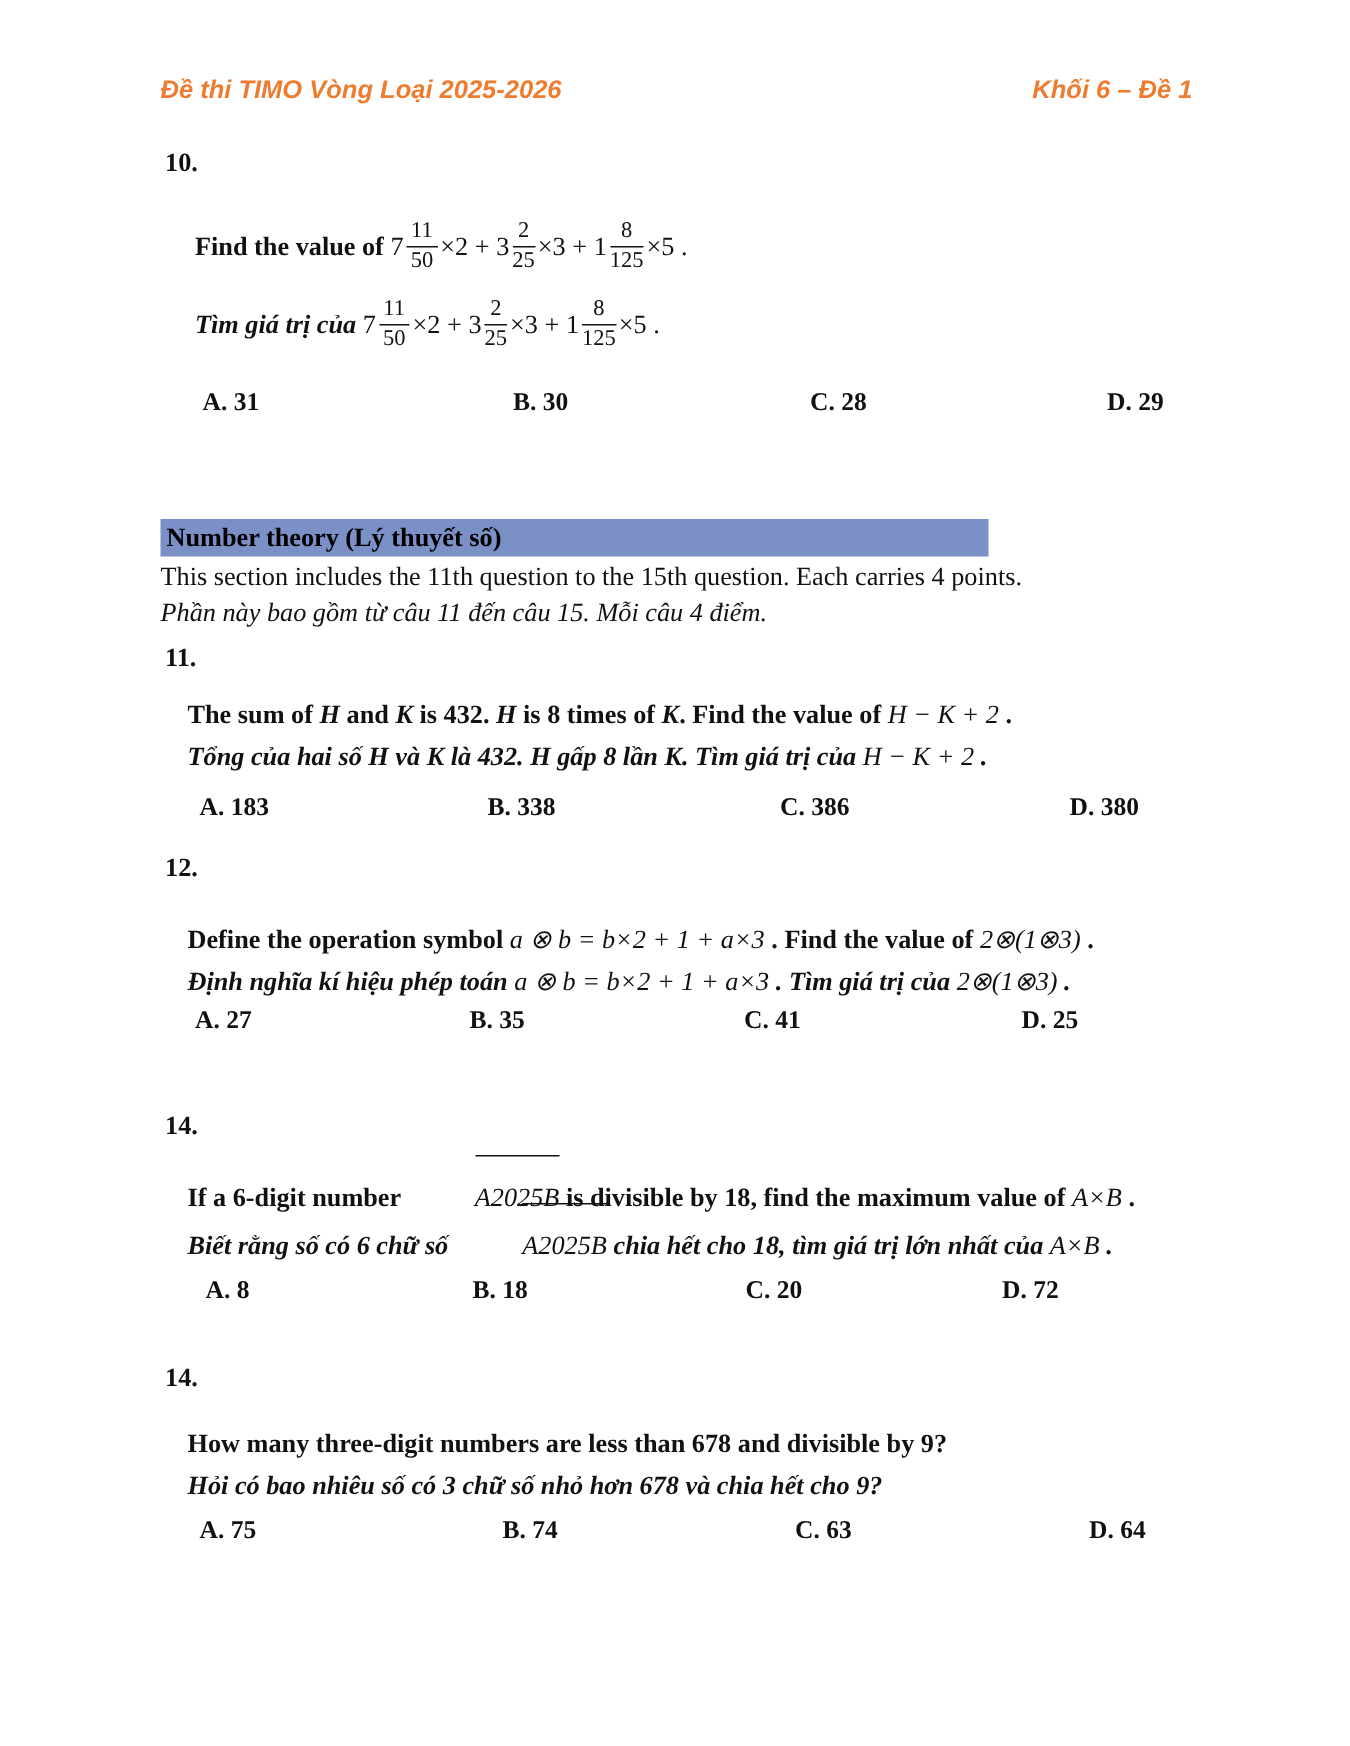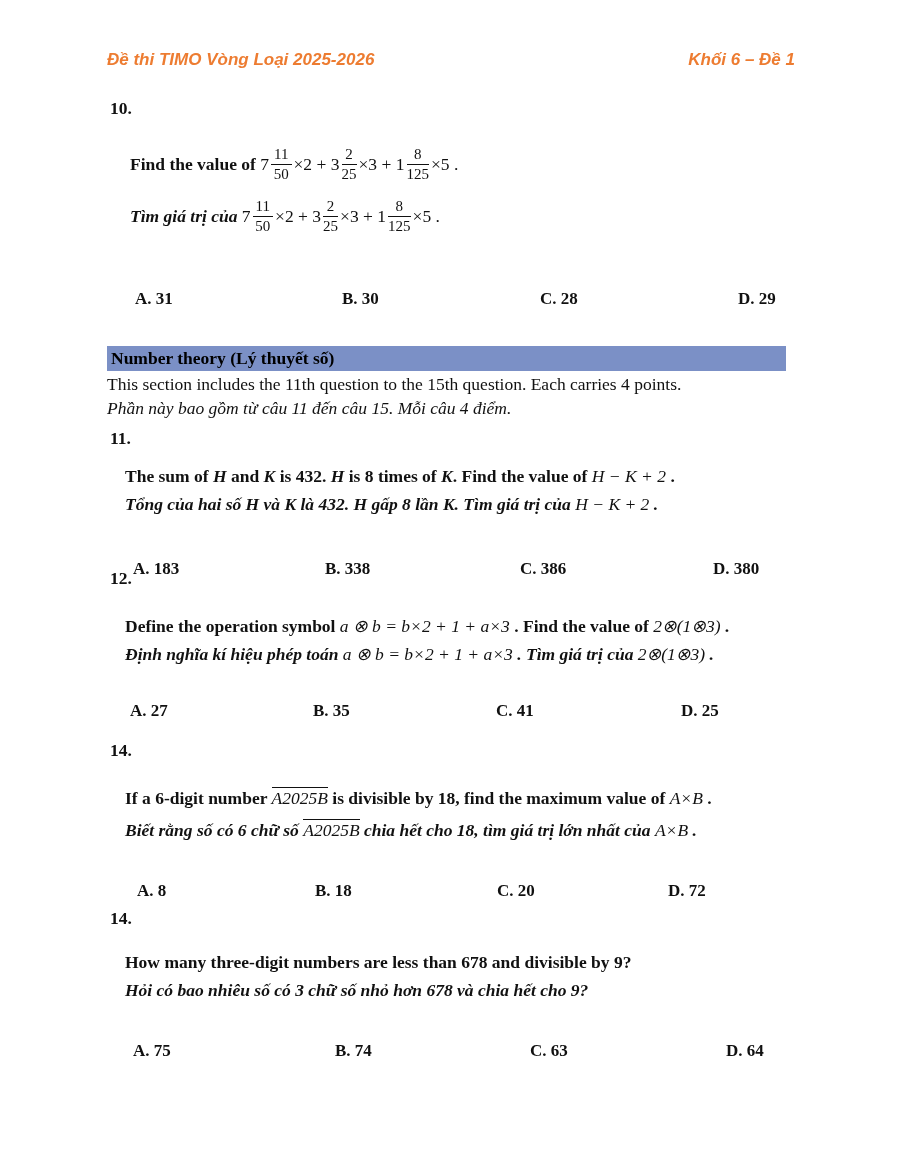--- a/index.html
+++ b/index.html
@@ -9,39 +9,39 @@
   .header{position:absolute;top:50px;left:107px;width:688px;display:flex;justify-content:space-between;}
   .hdr{font-family:"Liberation Sans",sans-serif;font-weight:700;font-style:italic;font-size:17px;color:#ED7C31;}
   
   .qnum{position:absolute;left:110px;font-weight:700;font-size:17.5px;}
   
   .qline{position:absolute;left:125px;font-size:17.5px;white-space:pre;}
   .bold{font-weight:700;}
   .bolditalic{font-weight:700;font-style:italic;}
   .math{font-weight:400;font-style:italic;}
   .var{font-style:italic;}
-  .over{border-top:1.6px solid #111;padding-top:0;}
+  .over{border-top:1.6px solid #111;padding-top:17px;margin-left:45px;}
   
   .mathline{position:absolute;left:130px;display:flex;align-items:center;font-size:17.5px;white-space:pre;}
   .mathline .prefix{font-weight:700;}
   .prefix.vi{font-style:italic;}
   .mexpr{display:flex;align-items:center;white-space:pre;font-weight:400;}
   .frac{display:inline-block;text-align:center;font-size:15px;line-height:1.12;margin:0 2px;}
   .frac .num{display:block;border-bottom:1.45px solid #111;padding:0 3px 1px;}
   .frac .den{display:block;padding-top:1px;}
   
-  .opts{position:absolute;left:107px;width:700px;height:24px;font-weight:700;font-size:17px;margin-top:31px;}
+  .opts{position:absolute;left:107px;width:700px;height:24px;font-weight:700;font-size:17px;}
   .opts span{position:absolute;top:0;}
   .o10 span:nth-child(1){left:28px}.o10 span:nth-child(2){left:235px}.o10 span:nth-child(3){left:433px}.o10 span:nth-child(4){left:631px}
   .o11 span:nth-child(1){left:26px}.o11 span:nth-child(2){left:218px}.o11 span:nth-child(3){left:413px}.o11 span:nth-child(4){left:606px}
   .o12 span:nth-child(1){left:23px}.o12 span:nth-child(2){left:206px}.o12 span:nth-child(3){left:389px}.o12 span:nth-child(4){left:574px}
   .o13 span:nth-child(1){left:30px}.o13 span:nth-child(2){left:208px}.o13 span:nth-child(3){left:390px}.o13 span:nth-child(4){left:561px}
   .o14 span:nth-child(1){left:26px}.o14 span:nth-child(2){left:228px}.o14 span:nth-child(3){left:423px}.o14 span:nth-child(4){left:619px}
   
-  .section-bar{position:absolute;top:346px;left:107px;width:679px;height:25px;background:#7B90C6;
+  .section-bar{position:absolute;top:346px;left:107px;width:552px;height:25px;background:#7B90C6;
                line-height:25px;padding-left:4px;box-sizing:border-box;}
   .section-bar b{font-size:17.5px;color:#000;}
   .desc{position:absolute;left:107px;font-size:17.5px;}
   .desc.vi{font-style:italic;text-align:center;}
   
   .footer{position:absolute;top:1080px;left:103px;display:flex;align-items:flex-end;gap:6px;}
   .contact{font-family:"Liberation Sans",sans-serif;font-weight:700;font-size:20px;color:#F08435;}
   .phone-icon{width:36px;height:32px;display:inline-block;}
 </style>
 </head>

